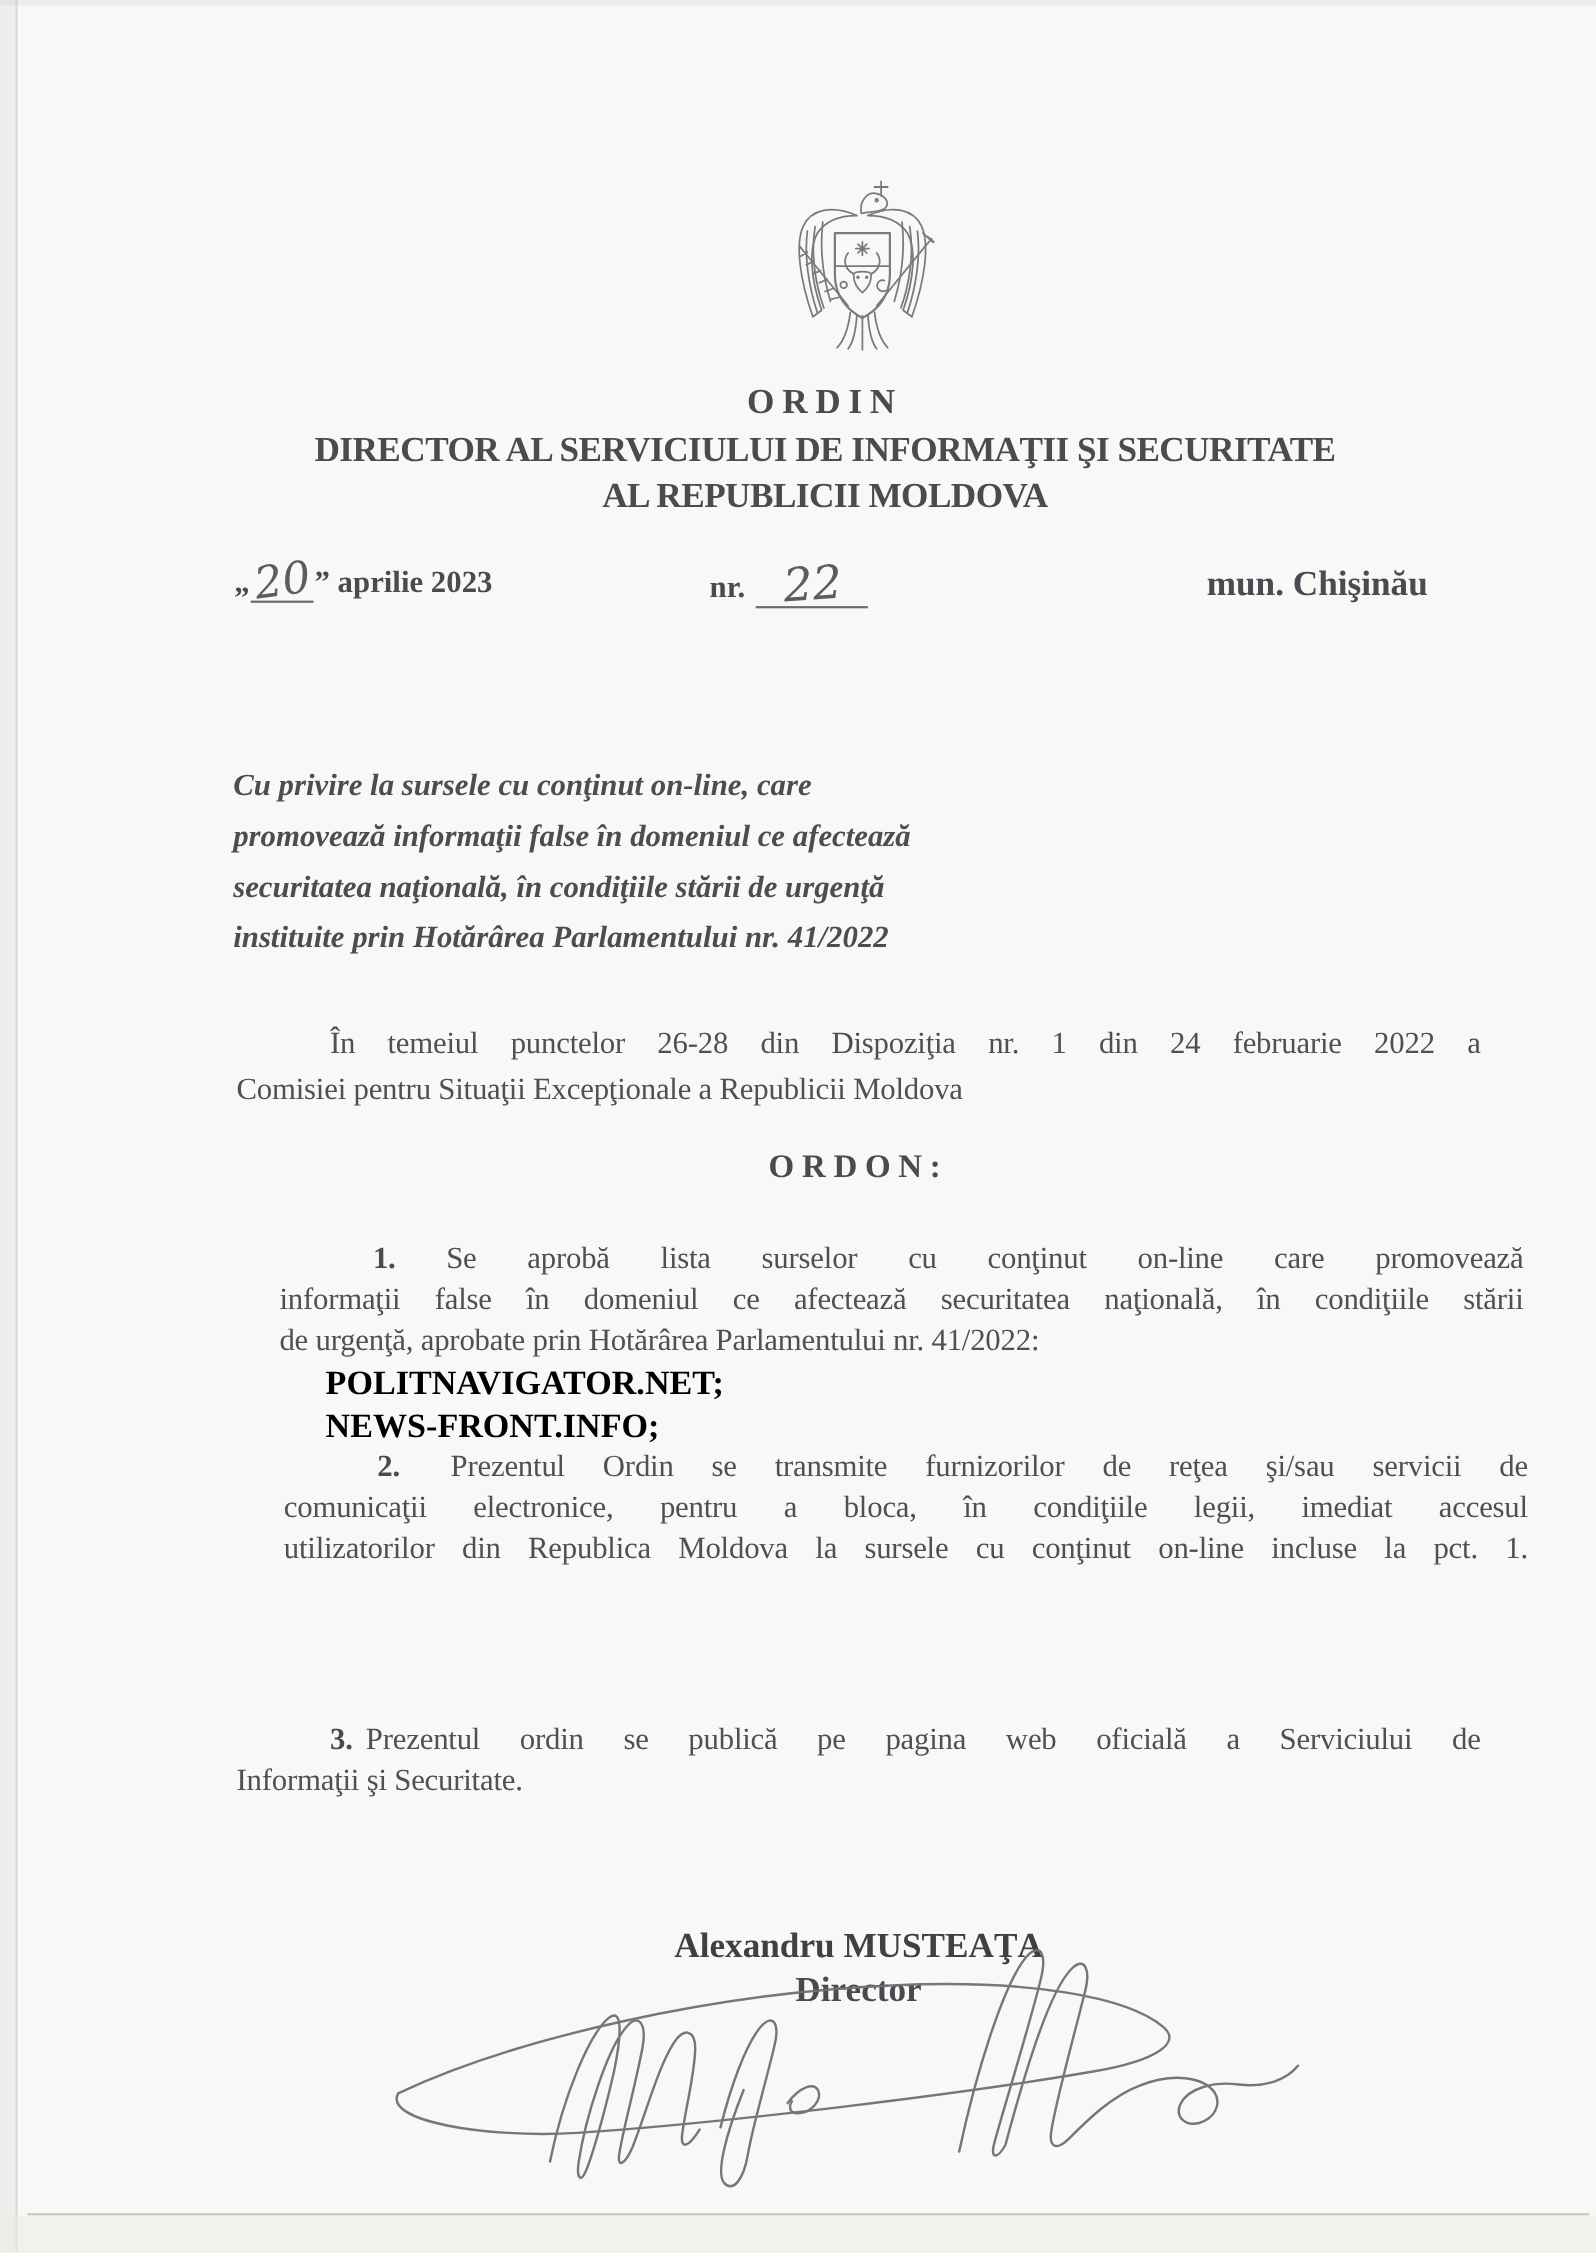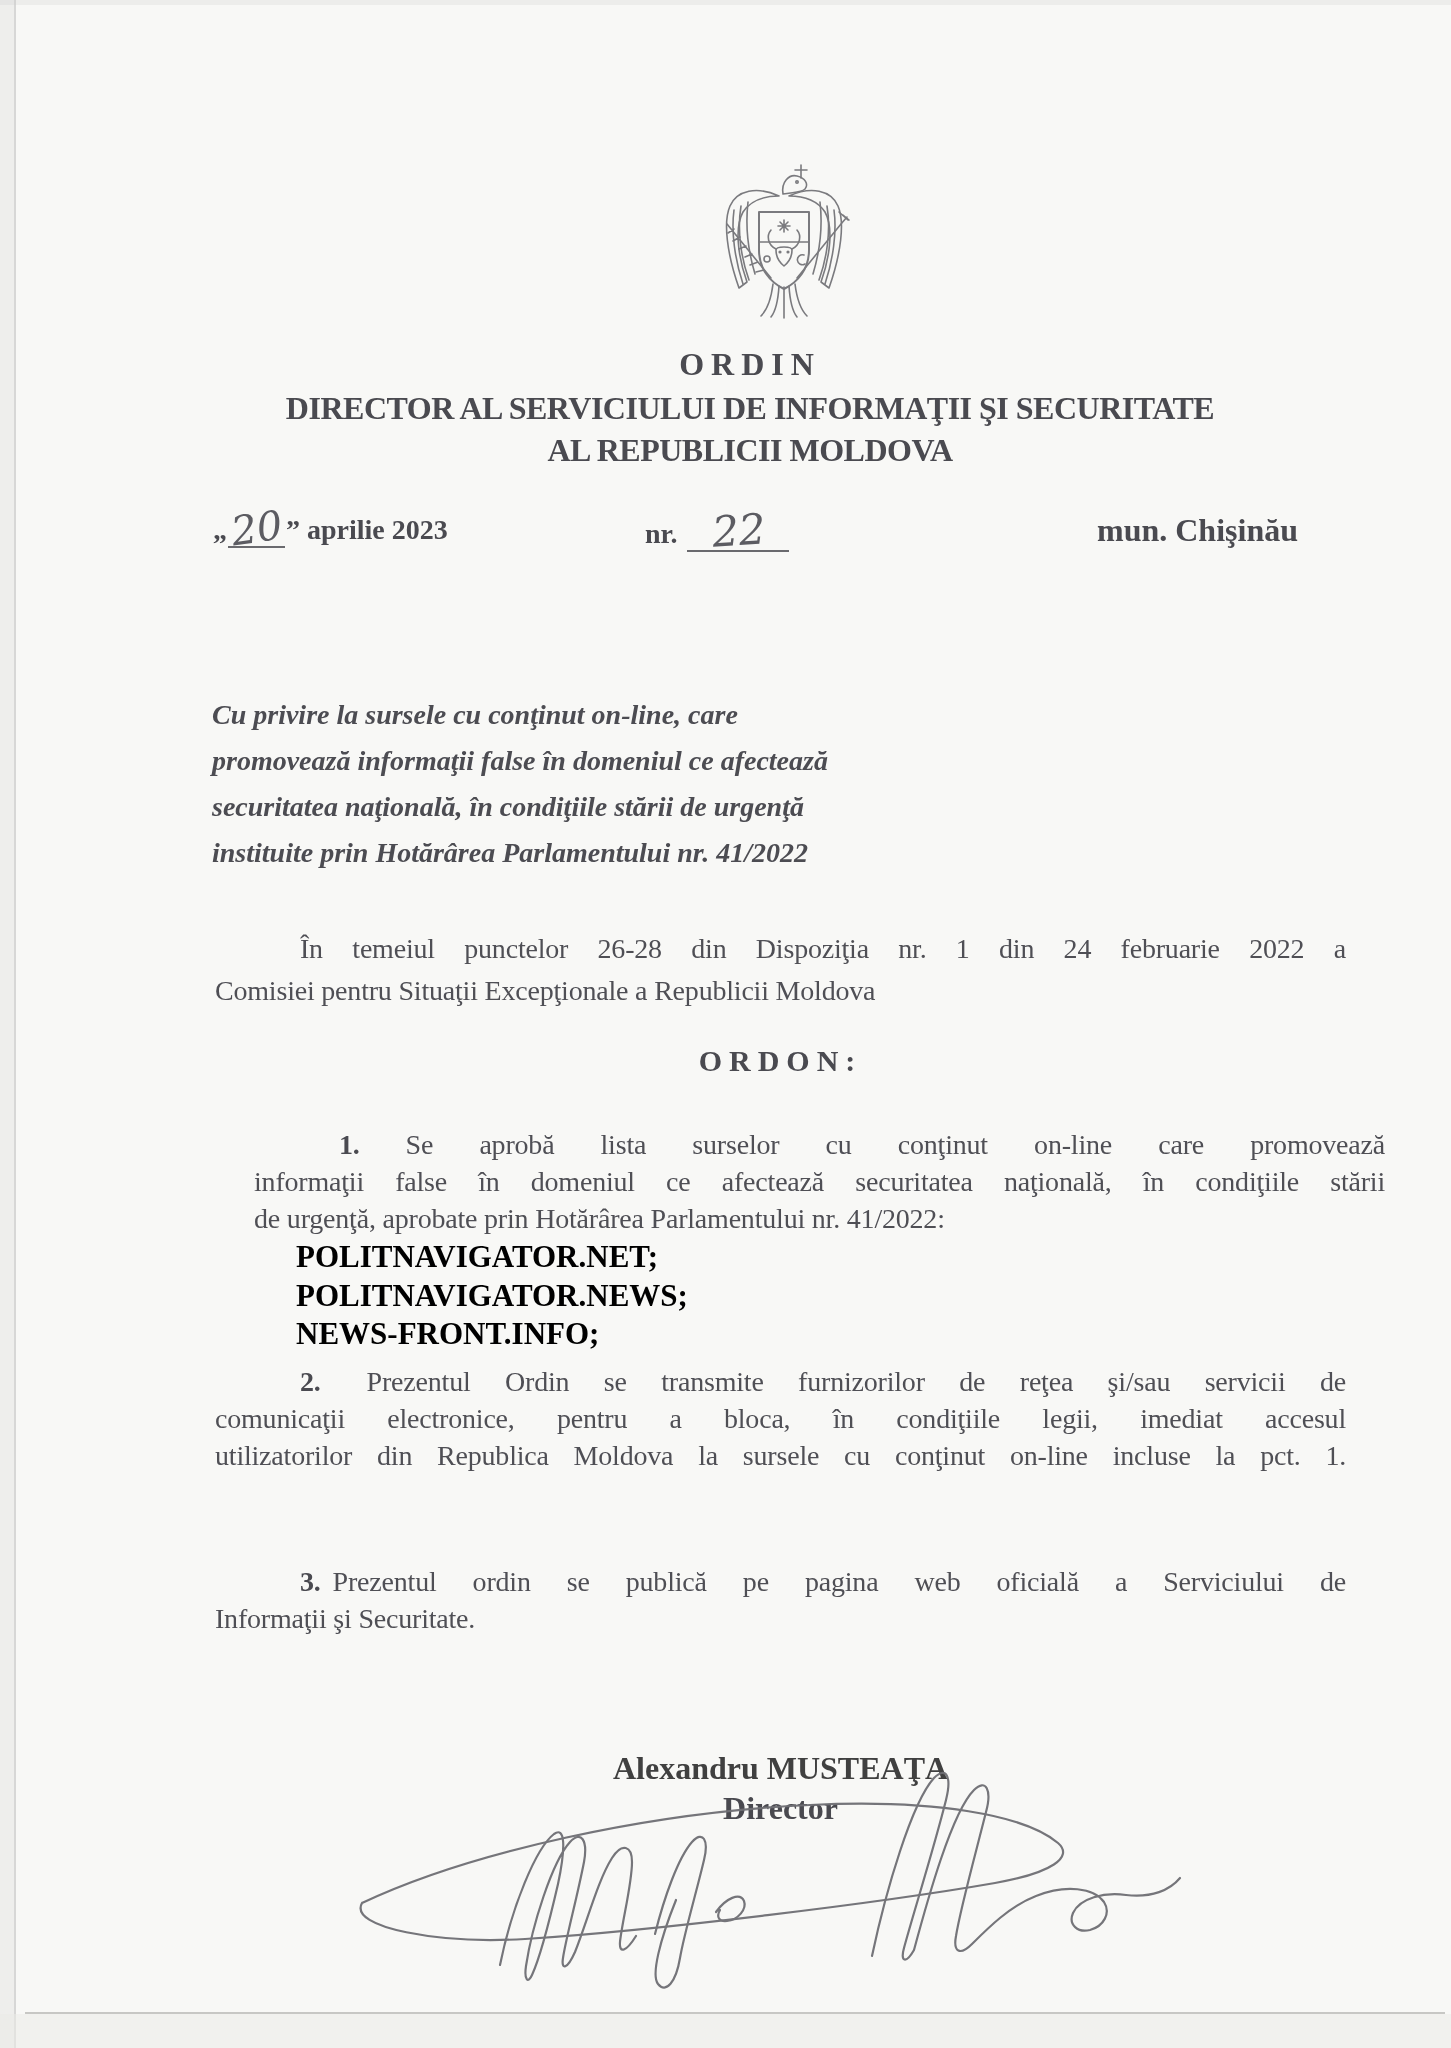--- a/index.html
+++ b/index.html
@@ -49,21 +49,21 @@
   .just{text-align:justify;text-align-last:justify;}
   .indent{display:inline-block;width:85px;}
   .tab{display:inline-block;width:46px;}
   .tab-sm{display:inline-block;width:12px;}
   .num{font-weight:bold;color:#4a4a50;}
 
   .ordon{left:215px;top:1044px;width:1131px;font-size:30px;font-weight:bold;letter-spacing:7px;color:#4a4a50;}
 
   .p1{top:1126px;margin-left:39px;}
   .sources{left:296px;top:1238px;font-size:31px;font-weight:bold;line-height:38.5px;color:#000000;white-space:nowrap;}
-  .p2{top:1363px;}
+  .p2{top:1315px;margin-left:43px;}
   .p3{top:1563px;}
 
   .sig-name{left:215px;top:1750px;width:1131px;font-size:32px;font-weight:bold;color:#404040;}
   .sig-role{left:215px;top:1790px;width:1131px;font-size:32px;font-weight:bold;color:#49494f;}
   .sig-svg{left:200px;top:1745px;width:1100px;height:280px;}
 </style>
 </head>
 <body>
 
 <div class="page">
@@ -125,21 +125,20 @@
   <div class="abs ordon center">ORDON:</div>
 
   <div class="abs bodyblock p1">
     <div class="line just"><span class="indent"></span><span class="num">1.</span><span class="tab"></span><span>Se aprobă lista surselor cu conţinut on-line care promovează</span></div>
     <div class="line just">informaţii false în domeniul ce afectează securitatea naţională, în condiţiile stării</div>
     <div class="line">de urgenţă, aprobate prin Hotărârea Parlamentului nr. 41/2022:</div>
   </div>
 
   <div class="abs sources">
     <div class="line">POLITNAVIGATOR.NET;</div>
-    <div class="line">POLITNAVIGATOR.NEWS;</div>
     <div class="line">NEWS-FRONT.INFO;</div>
   </div>
 
   <div class="abs bodyblock p2">
     <div class="line just"><span class="indent"></span><span class="num">2.</span><span class="tab"></span><span>Prezentul Ordin se transmite furnizorilor de reţea şi/sau servicii de</span></div>
     <div class="line just">comunicaţii electronice, pentru a bloca, în condiţiile legii, imediat accesul</div>
     <div class="line just">utilizatorilor din Republica Moldova la sursele cu conţinut on-line incluse la pct. 1.</div>
   </div>
 
   <div class="abs bodyblock p3">

